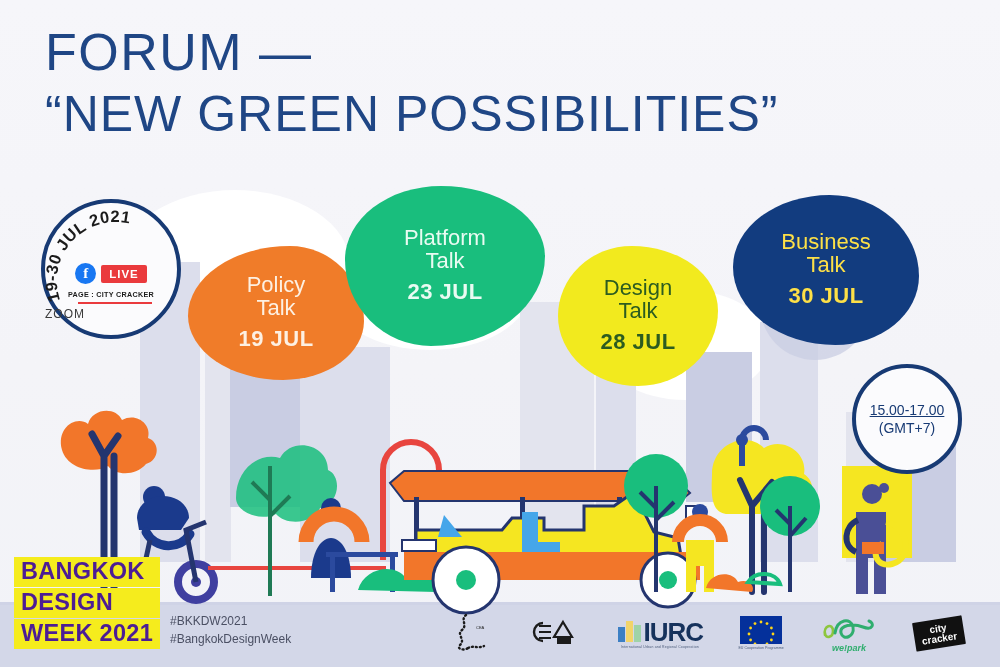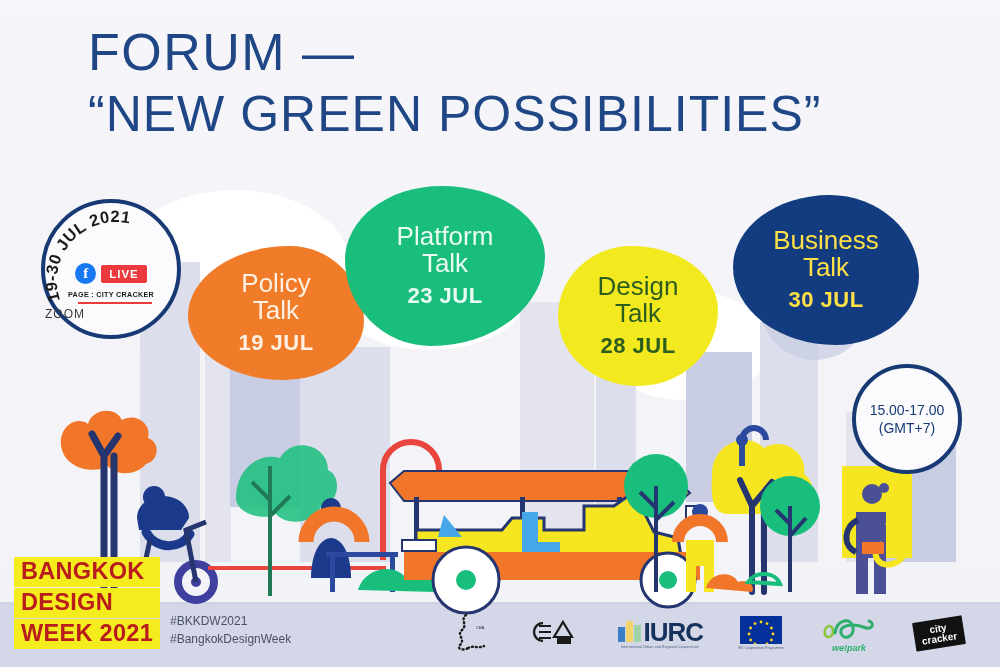--- a/index.html
+++ b/index.html
@@ -5,21 +5,21 @@
   * { margin:0; padding:0; box-sizing:border-box; }
   html,body { width:1000px; height:667px; overflow:hidden; }
   body {
     font-family:"Liberation Sans", sans-serif;
     background:#f4f5f9;
     position:relative;
   }
   .poster { position:absolute; inset:0; background:linear-gradient(180deg,#f6f6fa 0%,#f4f4f8 55%,#f2f3f8 100%); overflow:hidden; }
 
   
-  .heading { position:absolute; left:45px; top:24px; z-index:30;margin-left:43px; }
+  .heading { position:absolute; left:45px; top:24px; z-index:30; }
   .heading .line1 {
     font-size:52px; letter-spacing:1.5px; color:#1f4685; font-weight:400;
     line-height:1.08; white-space:nowrap;
   }
   .heading .line2 {
     font-size:50px; letter-spacing:1px; color:#1f4685; font-weight:400;
     line-height:1.12; white-space:nowrap; margin-top:6px;
   }
 
   
@@ -29,21 +29,21 @@
   .bldg.d { background:#c9cde3; }
   .cloud { position:absolute; background:#ffffff; border-radius:50%; opacity:.95; }
 
   
   .ground { position:absolute; left:0; right:0; bottom:0; height:62px; background:#d3d7e8; z-index:5; }
   .groundline { position:absolute; left:0; right:0; bottom:62px; height:3px; background:#cfd3e6; z-index:6; }
 
   
   .blob { position:absolute; display:flex; flex-direction:column; align-items:center; justify-content:center;
           text-align:center; z-index:20; }
-  .blob .ttl { font-size:26px; line-height:1.03; font-weight:400; }
+  .blob .ttl { font-size:22px; line-height:1.03; font-weight:400; }
   .blob .dte { font-size:22px; font-weight:700; letter-spacing:.5px; margin-top:7px; }
 
   .blob-policy { left:188px; top:246px; width:176px; height:134px;
     background:#f07c29; color:#fdf0e2;
     border-radius:58% 42% 46% 54% / 52% 56% 44% 48%; }
   .blob-platform { left:345px; top:186px; width:200px; height:160px;
     background:#19be7d; color:#e9fbf2;
     border-radius:48% 52% 57% 43% / 46% 44% 56% 54%; }
   .blob-design { left:558px; top:246px; width:160px; height:140px;
     background:#f2ea1e; color:#2c5c20;
@@ -62,26 +62,26 @@
   .fb { width:21px; height:21px; border-radius:50%; background:#1877f2; color:#fff; font-size:15px; font-weight:700;
         display:flex; align-items:center; justify-content:center; line-height:1; font-family:"Liberation Serif",serif; }
   .livebox { background:#ea3a3d; color:#fff; font-size:11.5px; font-weight:700; letter-spacing:1px; padding:3px 8px; border-radius:2px; }
   .pagetxt { position:absolute; left:0; top:87px; width:100%; text-align:center; font-size:7.2px; font-weight:700;
              letter-spacing:.3px; color:#1b1b1b; }
   .pagerule { position:absolute; left:33px; top:99px; width:74px; height:1.6px; background:#ea3a3d; }
   .zoomtxt { position:absolute; left:0; top:104px; width:100%; font-size:12px; color:#3b3b3b; letter-spacing:1px; }
 
   .badge-time { left:852px; top:364px; width:110px; height:110px; display:flex; flex-direction:column;
                 align-items:center; justify-content:center; border-width:4px; }
-  .badge-time .t1 { font-size:14px; color:#173a74; font-weight:400; letter-spacing:0; }
+  .badge-time .t1 { font-size:14px; color:#173a74; font-weight:400; letter-spacing:0;text-decoration:underline; }
   .badge-time .t2 { font-size:14px; color:#173a74; font-weight:400; margin-top:2px; }
 
   
   .bkk { position:absolute; left:14px; top:557px; z-index:40; }
-  .bkk span { display:inline-block; background:#f5ec1d; color:#b91c1c; font-weight:700; font-size:23.5px;
+  .bkk span { display:inline-block; background:#f5ec1d; color:#4c1d95; font-weight:700; font-size:23.5px;
               letter-spacing:.3px; line-height:1.06; padding:2px 7px 3px 7px; }
   .bkk .r { display:block; }
   .bkk .r + .r { margin-top:1px; }
   .tags { position:absolute; left:170px; top:612px; z-index:40; color:#4a4f63; font-size:12px; line-height:1.5; }
 
   
   .logos { position:absolute; left:452px; bottom:8px; width:512px; height:52px; z-index:40;
            display:flex; align-items:center; justify-content:space-between; }
   .logo { display:flex; flex-direction:column; align-items:center; justify-content:center; }
   .iurc-wrap { display:flex; align-items:flex-end; gap:1px; }

